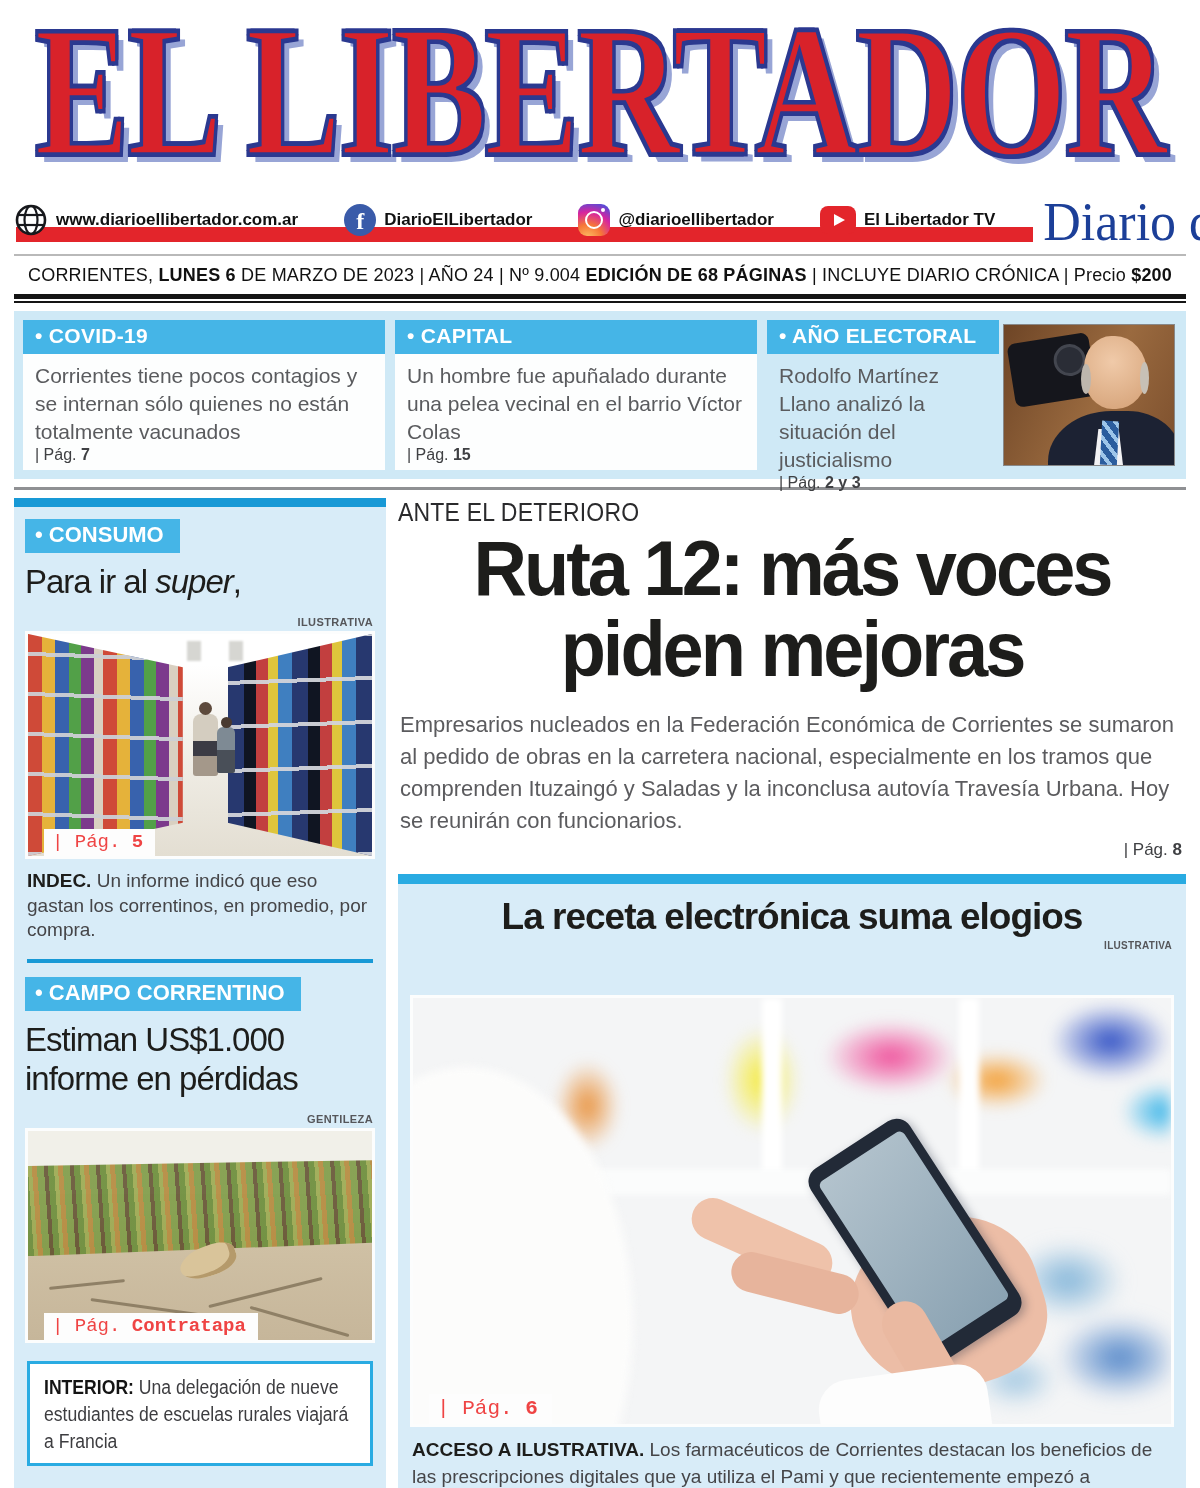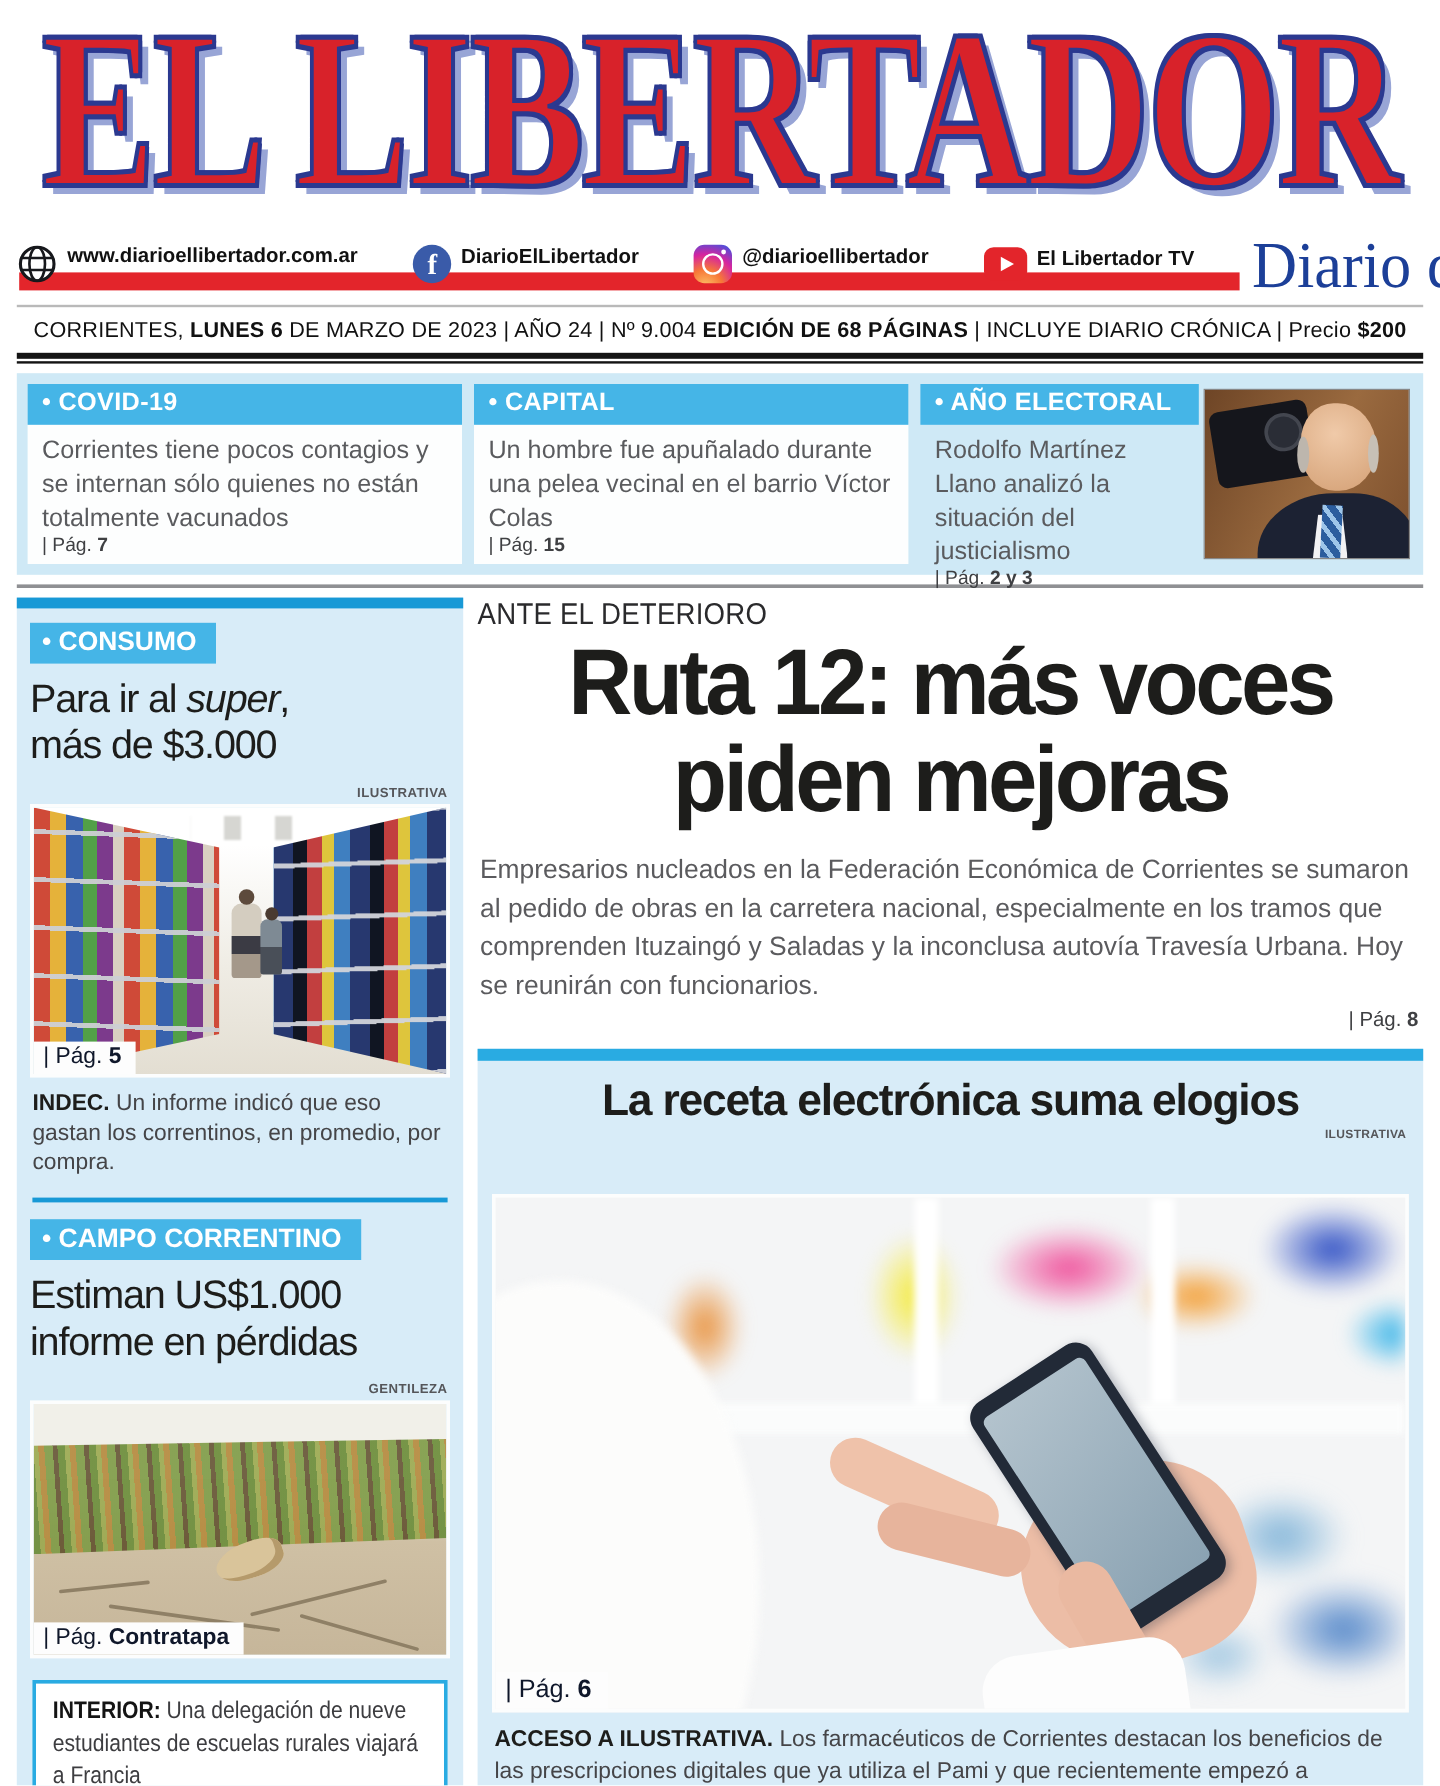--- a/index.html
+++ b/index.html
@@ -14,21 +14,21 @@
     transform:scaleY(1.32); transform-origin:50% 60%;
     -webkit-text-stroke:2.5px #2b3990;
     text-shadow:-2px -2px 0 #2b3990, 2px -2px 0 #2b3990, -2px 2px 0 #2b3990,
                  2px 2px 0 #2b3990, 7px 6px 0 #98a5d6;
   }
 
   
   .social-row { display:flex; align-items:flex-end; padding:0 14px 2px 14px; height:58px; }
   .social-strip { position:relative; flex:1; display:flex; align-items:center; gap:8px; height:100%; }
   .red-stripe { position:absolute; left:2px; right:0; bottom:6px; height:15px; background:#e3252b; }
-  .social-item { position:relative; display:flex; align-items:flex-start; gap:8px; z-index:2; margin-right:38px; cursor:pointer; }
+  .social-item { position:relative; display:flex; align-items:center; gap:8px; z-index:2; margin-right:38px; cursor:pointer; }
   .social-label { font-size:17px; font-weight:bold; color:#111; white-space:nowrap; }
   .icon-globe { width:34px; height:34px; }
   .icon-fb { width:32px; height:32px; border-radius:50%; background:#3a5ba9; color:#fff;
              font-family:"Liberation Serif", serif; font-weight:bold; font-size:24px;
              display:flex; align-items:center; justify-content:center; }
   .icon-fb::after { content:"f"; margin-top:3px; }
   .icon-ig { position:relative; width:32px; height:32px; border-radius:9px;
              background:radial-gradient(circle at 30% 110%, #fdc468 0%, #f77737 35%, #d6249f 65%, #285aeb 100%); }
   .icon-ig::before { content:""; position:absolute; inset:7px; border:2.5px solid #fff; border-radius:50%; }
   .icon-ig::after { content:""; position:absolute; top:4px; right:5px; width:4px; height:4px; background:#fff; border-radius:50%; }
@@ -73,21 +73,21 @@
   .main { display:flex; gap:12px; padding:8px 14px 0 14px; align-items:stretch; }
 
   
   .left-col { flex:0 0 372px; background:#d8ecf8; height:1282px; position:relative; }
   .left-topbar { height:9px; background:#1899d6; }
   .left-inner { padding:12px 11px 0 11px; }
   .tag-label { display:inline-block; background:#45b5e7; color:#fff; font-weight:bold; font-size:22px; padding:3px 16px 5px 10px; }
   .left-headline { font-size:33px; line-height:1.18; font-weight:normal; color:#1d1d1b; letter-spacing:-1px; margin-top:10px; }
   .credit { font-size:11px; font-weight:bold; color:#55565a; text-align:right; letter-spacing:.4px; margin:14px 2px 3px 0; }
   .photo-frame { position:relative; border:3px solid #fcfdfd; background:#eee; overflow:hidden; }
-  .page-chip { position:absolute; left:0; bottom:0; background:#fdfdfd; color:#0f172a; font-size:19px; padding:2px 12px 3px 8px; z-index:5; }
+  .page-chip { position:absolute; left:16px; bottom:0; background:#fdfdfd; color:#ef4444; font-size:19px; padding:2px 12px 3px 8px; z-index:5;font-family:Liberation Mono, monospace; }
   .page-chip b { font-weight:bold; }
 
   
   .photo-super { height:228px; background:linear-gradient(#ffffff 0 14%, #efece4 60%, #e3ded2 100%); }
   .sm-lights { position:absolute; top:3%; left:38%; right:30%; height:9%; background:repeating-linear-gradient(90deg, #fff 0 28px, #d6d6d2 28px 42px); filter:blur(1px); }
   .sm-left { position:absolute; left:0; top:0; bottom:0; width:45%;
     background:
       repeating-linear-gradient(2deg, rgba(205,207,212,.95) 0 4px, rgba(0,0,0,0) 4px 40px),
       repeating-linear-gradient(90deg, #cf4a38 0 14px, #e5b23a 14px 27px, #3862ad 27px 41px, #52a048 41px 53px, #7c3a8c 53px 66px, #d9d0c1 66px 75px);
     clip-path:polygon(0 0, 100% 15%, 100% 85%, 0 100%); }
@@ -247,21 +247,20 @@
 
   <div class="main">
 
     <div class="left-col">
       <div class="left-topbar"></div>
       <div class="left-inner">
 
         <div class="tag-label">• CONSUMO</div>
         <div class="left-headline">
           <span>Para ir al </span><i>super</i><span>,</span><br>
-          <span>más de $3.000</span>
         </div>
         <div class="credit">ILUSTRATIVA</div>
 
         <div class="photo-frame photo-super">
           <div class="sm-lights"></div>
           <div class="sm-left"></div>
           <div class="sm-right"></div>
           <div class="sm-fig1"></div>
           <div class="sm-fig2"></div>
           <div class="page-chip"><span>| Pág. </span><b>5</b></div>

